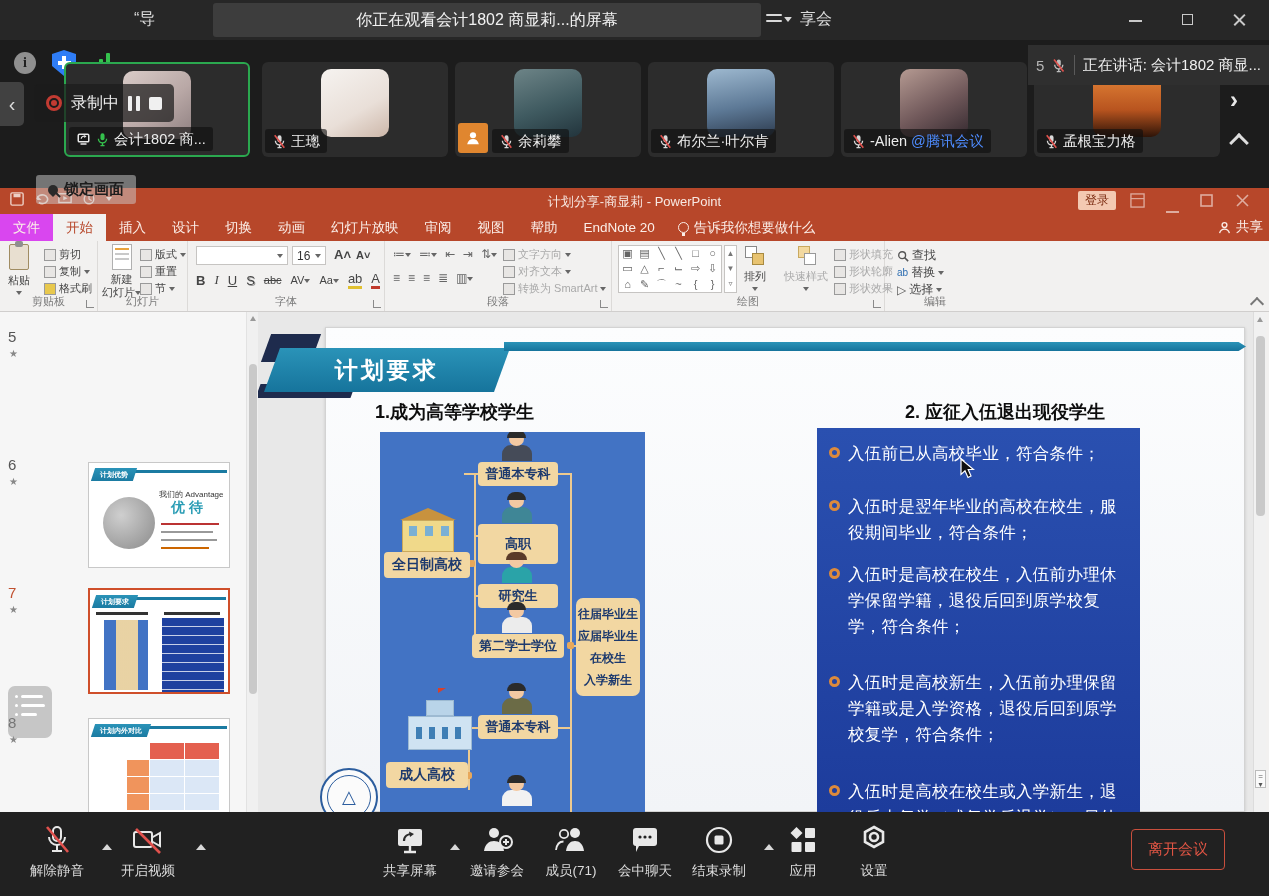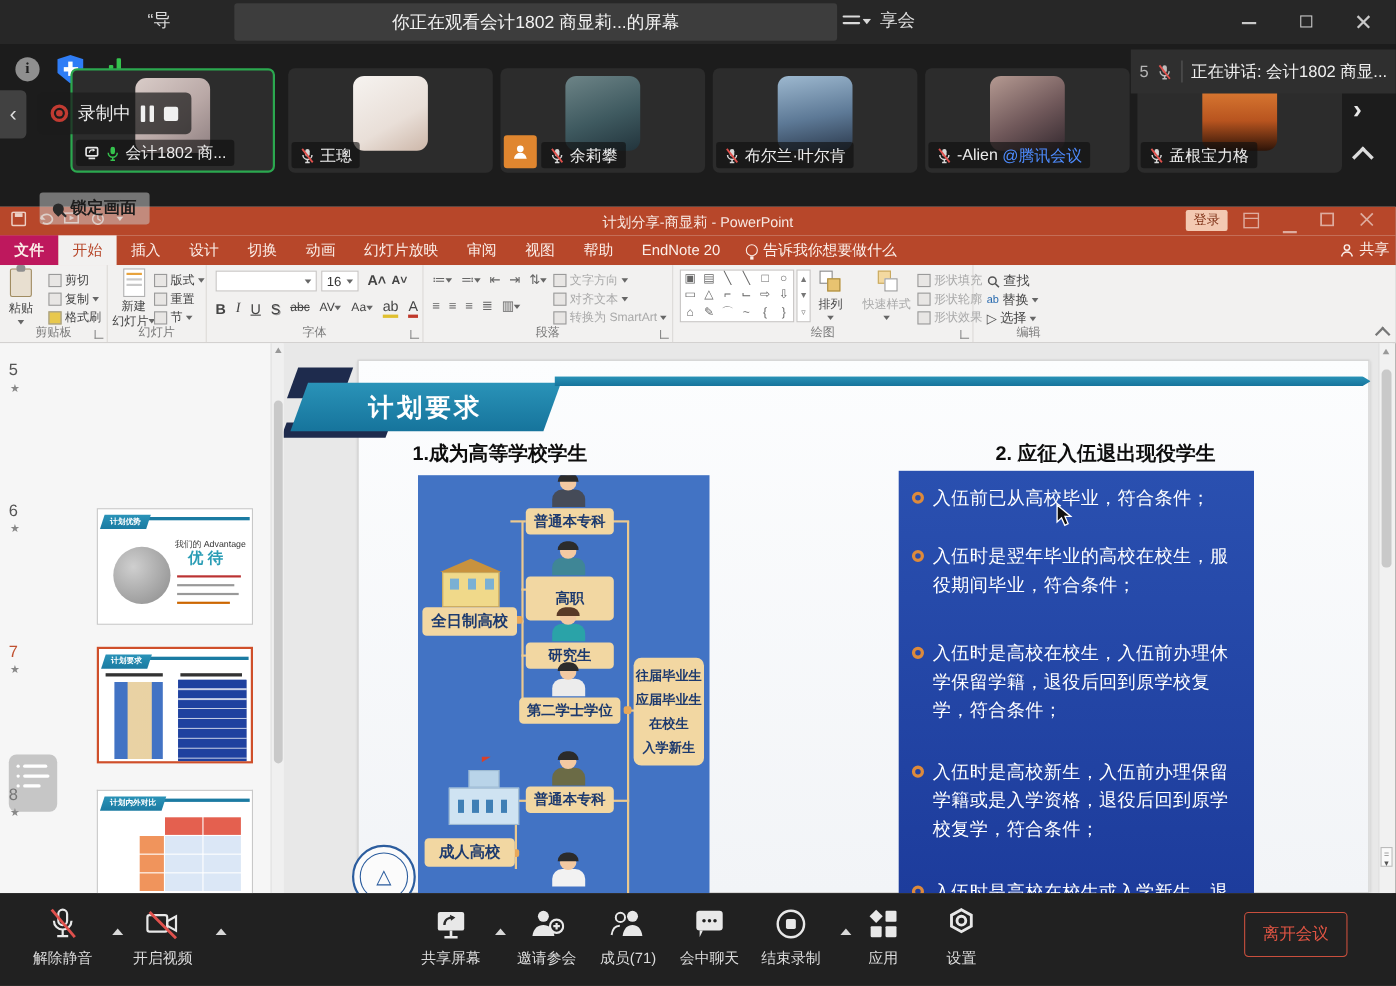--- a/index.html
+++ b/index.html
@@ -63,21 +63,21 @@
   .qat .ic{width:14px;height:14px;position:relative;opacity:.9;}
   .login-chip{position:absolute;left:1078px;top:3px;width:38px;height:19px;background:#f3c9b2;border-radius:2px;
     color:#7c2d12;font-size:12px;text-align:center;line-height:19px;}
   .ppt-winbtn{position:absolute;top:5px;opacity:.55;}
   .lock-chip{position:absolute;left:36px;top:-13px;height:29px;background:rgba(205,205,205,.5);border-radius:3px;
     display:flex;align-items:center;gap:6px;padding:0 12px;color:#1d1d1d;font-weight:bold;font-size:15px;}
   .pin{width:10px;height:10px;background:#2a2a2a;border-radius:50% 50% 50% 0;transform:rotate(-45deg);position:relative;}
   .pin::after{content:"";position:absolute;left:4px;top:9px;width:2px;height:6px;background:#2a2a2a;}
   .tabrow{position:absolute;left:0;top:26px;width:1269px;height:27px;background:#b7472a;display:flex;align-items:stretch;}
   .tab{color:#fbeee8;font-size:13.5px;padding:0 13px;display:flex;align-items:center;}
-  .tab.file{background:#be185d;font-weight:bold;}
+  .tab.file{background:#d946ef;}
   .tab.active{background:#f2f1f0;color:#b7472a;}
   .tellme{display:flex;align-items:center;gap:5px;color:#fbeee8;font-size:13.5px;padding:0 10px;}
   .bulb{width:11px;height:11px;border:1.5px solid #fbeee8;border-radius:50%;position:relative;}
   .bulb::after{content:"";position:absolute;left:3px;top:10px;width:3px;height:3px;background:#fbeee8;}
   .share-lbl{position:absolute;left:1218px;top:30px;color:#fbeee8;font-size:13.5px;display:flex;gap:5px;align-items:center;}
   .ribbon{position:absolute;left:0;top:53px;width:1269px;height:71px;background:#f2f1f0;border-bottom:1px solid #d0cecd;}
   .grp{position:absolute;top:0;height:70px;border-right:1px solid #dcdad8;}
   .grp-lbl{position:absolute;bottom:2px;left:0;right:0;text-align:center;color:#7a7a7a;font-size:11px;}
   .rb-big{position:absolute;display:flex;flex-direction:column;align-items:center;gap:3px;color:#454545;font-size:11px;}
   .rb-row{position:absolute;display:flex;align-items:center;gap:3px;color:#454545;font-size:11px;white-space:nowrap;}
@@ -721,21 +721,21 @@
 
         <div class="logo">
           <span class="inner">△</span>
         </div>
 
         <div class="rpanel">
           <div class="rp-item" style="margin-bottom:27px">
               <span class="oring"></span>
               <span>入伍前已从高校毕业，符合条件；</span>
             </div>
-          <div class="rp-item" style="margin-bottom:36px">
+          <div class="rp-item" style="margin-bottom:16px">
               <span class="oring"></span>
               <span>入伍时是翌年毕业的高校在校生，服役期间毕业，符合条件；</span>
             </div>
           <div class="rp-item" style="margin-bottom:30px">
               <span class="oring"></span>
               <span>入伍时是高校在校生，入伍前办理休学保留学籍，退役后回到原学校复学，符合条件；</span>
             </div>
           <div class="rp-item" style="margin-bottom:31px">
               <span class="oring"></span>
               <span>入伍时是高校新生，入伍前办理保留学籍或是入学资格，退役后回到原学校复学，符合条件；</span>

